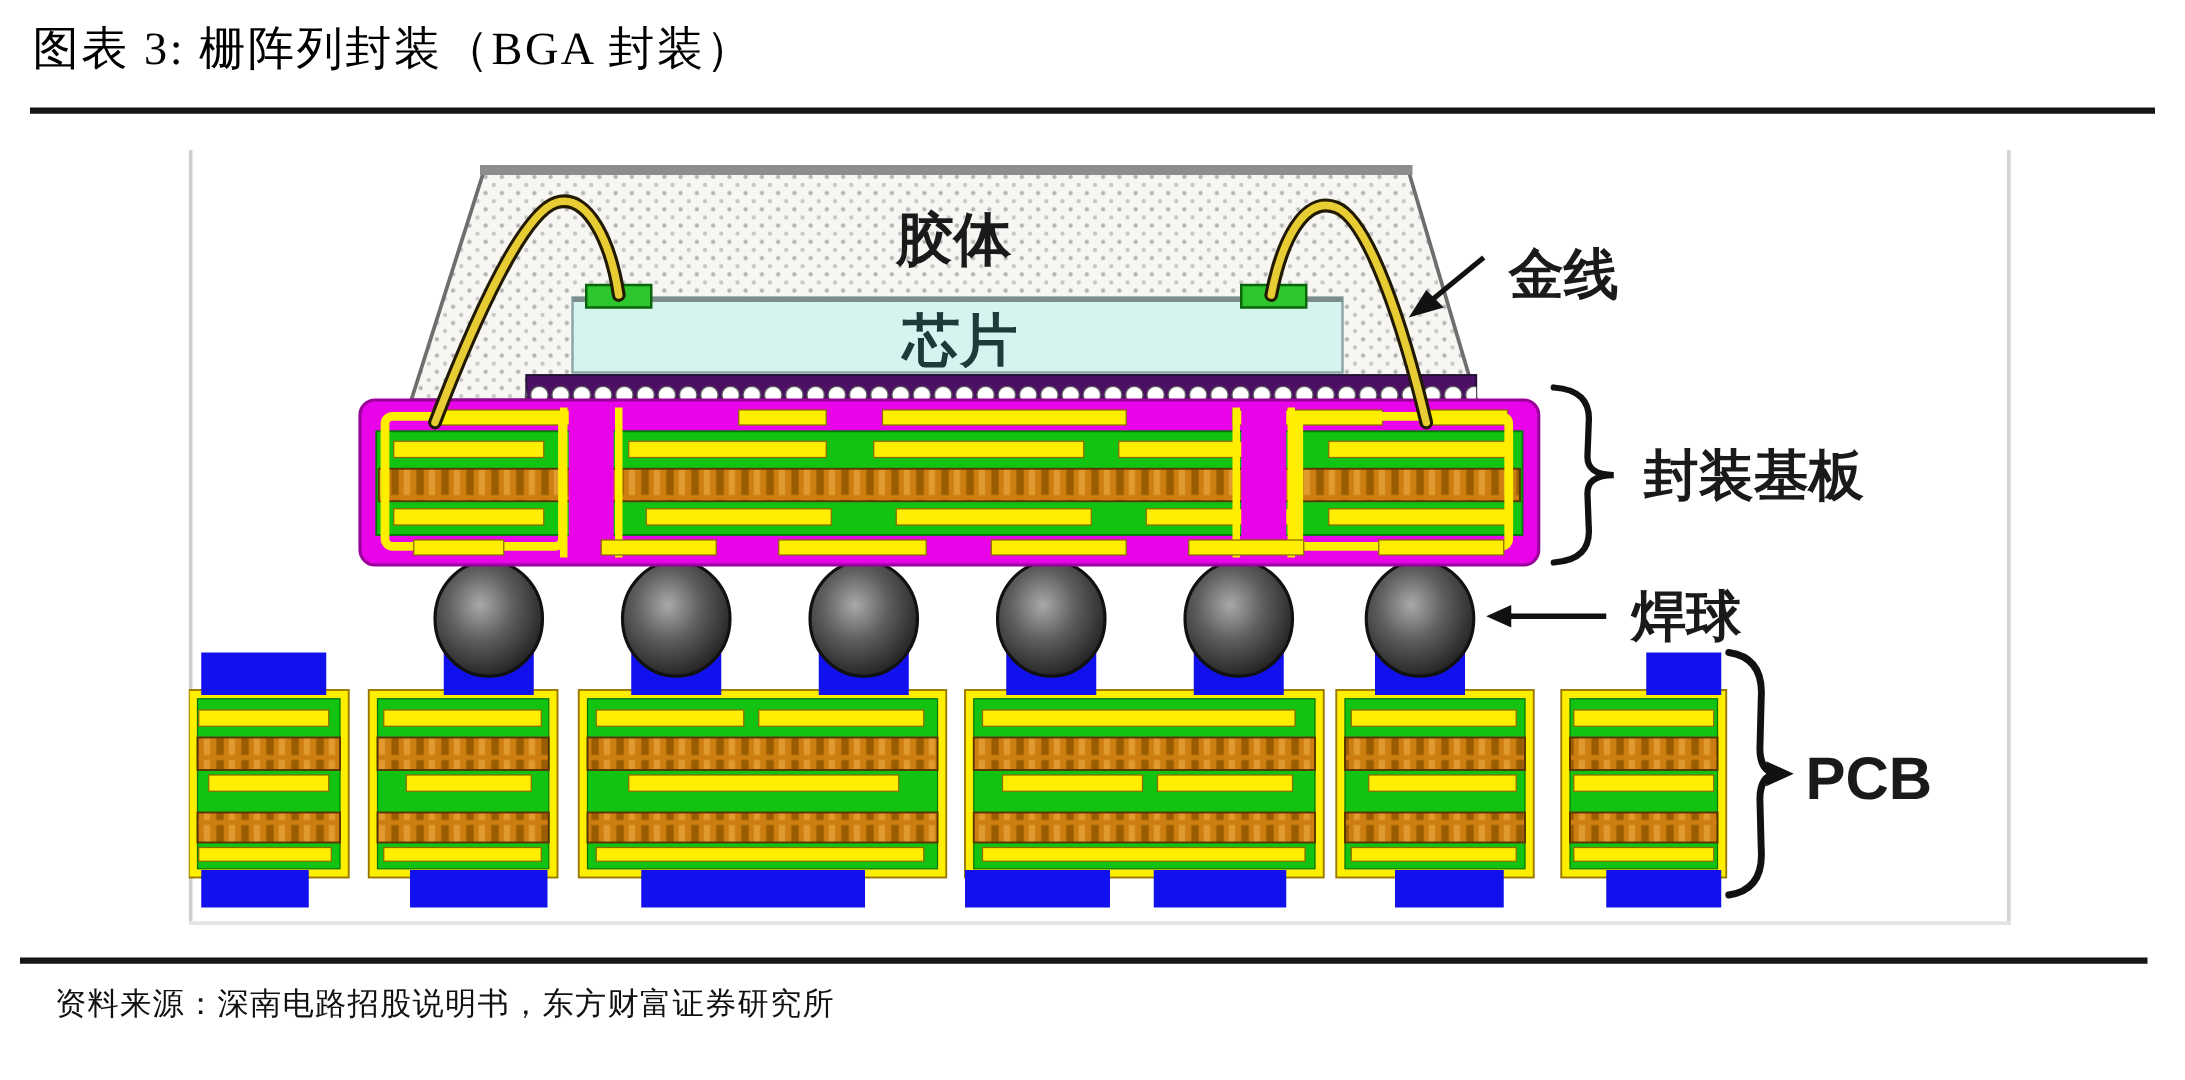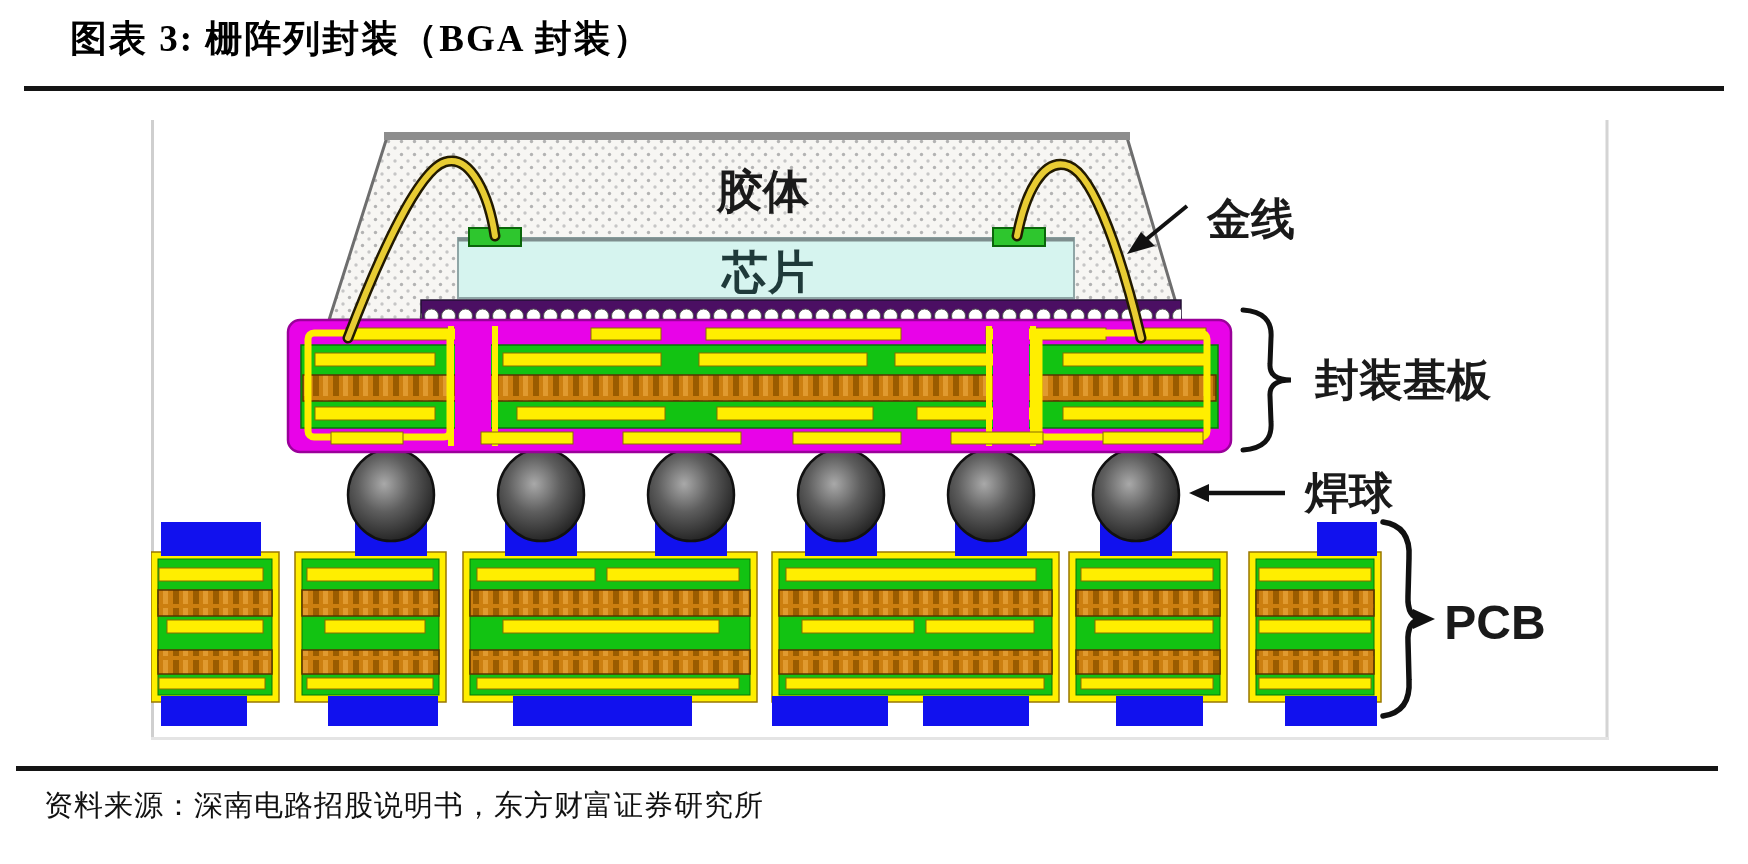--- a/index.html
+++ b/index.html
@@ -1,23 +1,23 @@
 <!DOCTYPE html>
 <html><head>
 <meta charset="utf-8">
 <style>
   html,body{margin:0;padding:0;background:#ffffff;}
   body{width:1748px;height:864px;position:relative;overflow:hidden;
        font-family:"Liberation Serif","DejaVu Serif",serif;}
-  .title{position:absolute;left:26px;top:14px;font-size:37px;font-weight:bold;
-         color:#000;letter-spacing:2px;white-space:nowrap;margin-left:44px;}
+  .title{position:absolute;left:26px;top:14px;font-size:37px;font-weight:normal;
+         color:#000;letter-spacing:2px;white-space:nowrap;}
   .rule-top{position:absolute;left:24px;top:86px;width:1700px;height:5px;background:#151515;}
   .figure-wrap{position:absolute;left:151px;top:112px;width:1438px;height:628px;}
   .rule-bottom{position:absolute;left:16px;top:766px;width:1702px;height:5px;background:#151515;}
-  .source{position:absolute;left:44px;top:786px;font-size:29px;color:#111;
+  .source{position:absolute;left:44px;top:786px;font-size:25px;color:#111;
           letter-spacing:1px;white-space:nowrap;}
   svg text{font-family:"Liberation Serif","DejaVu Serif",serif;}
   svg text.sans{font-family:"Liberation Sans","DejaVu Sans",sans-serif;}
 </style>
 </head>
 <body>
 
 <div class="title">图表 3: 栅阵列封装（BGA 封装）</div>
 <div class="rule-top"></div>
 

